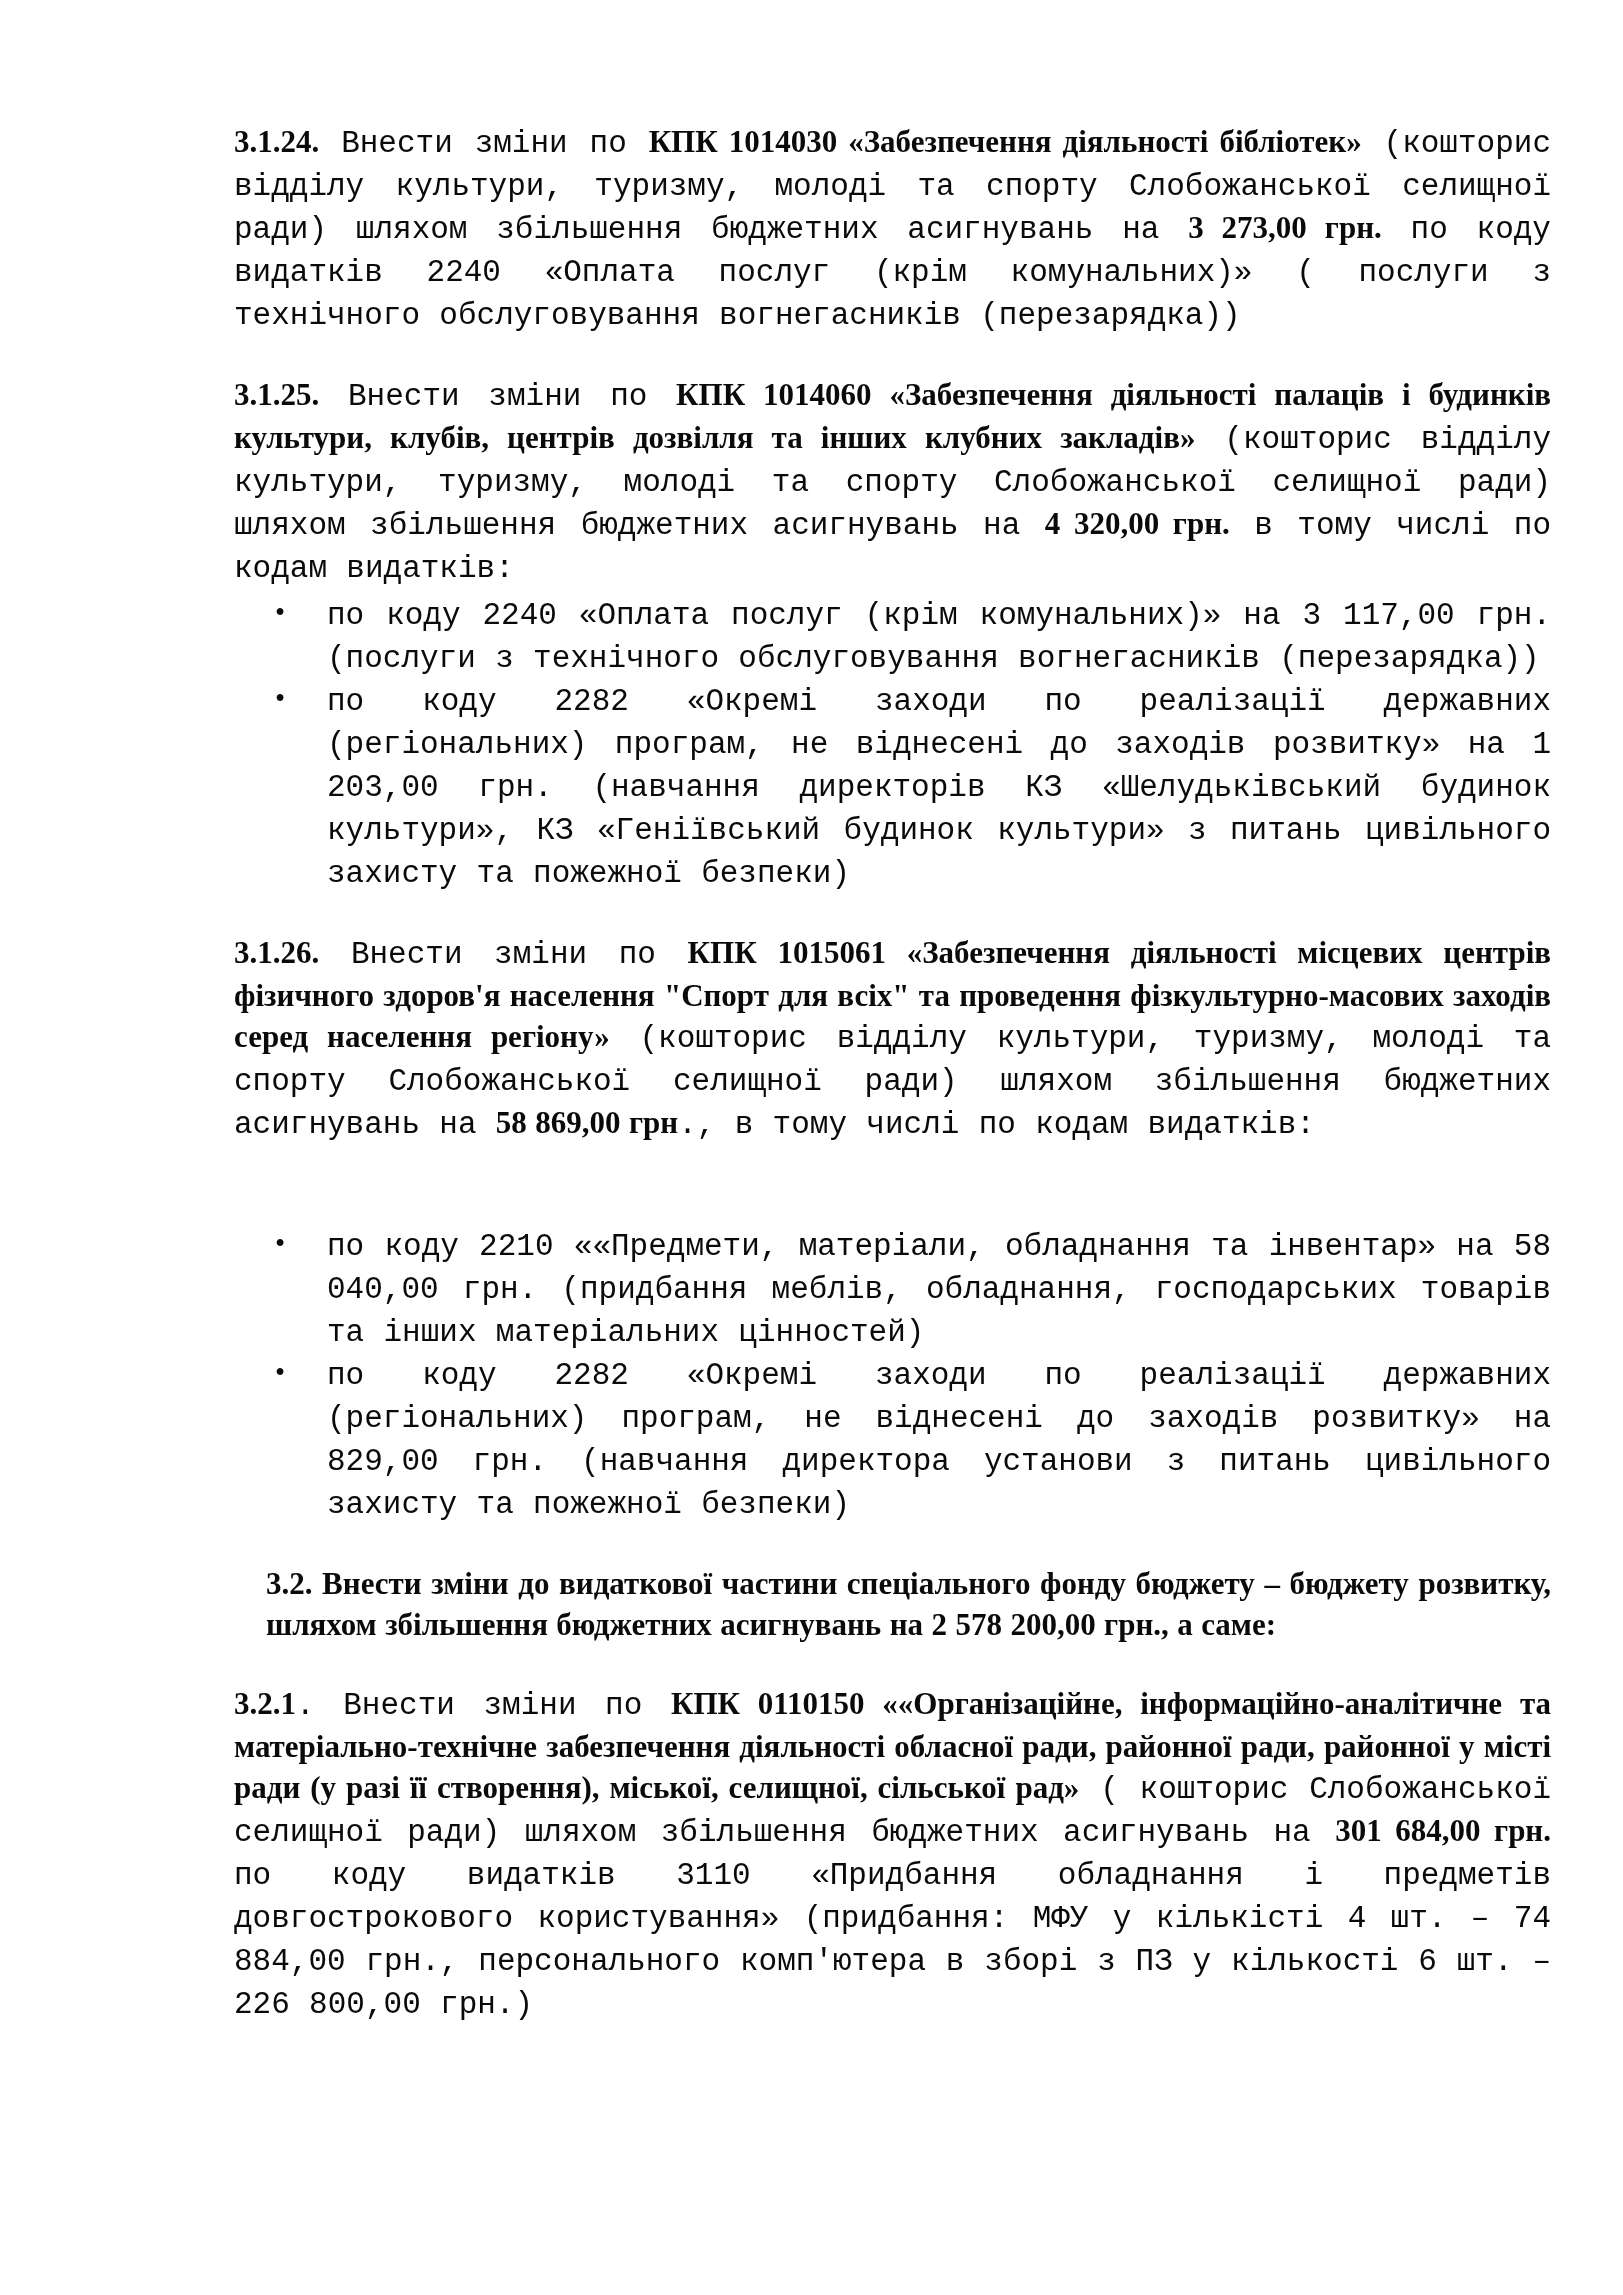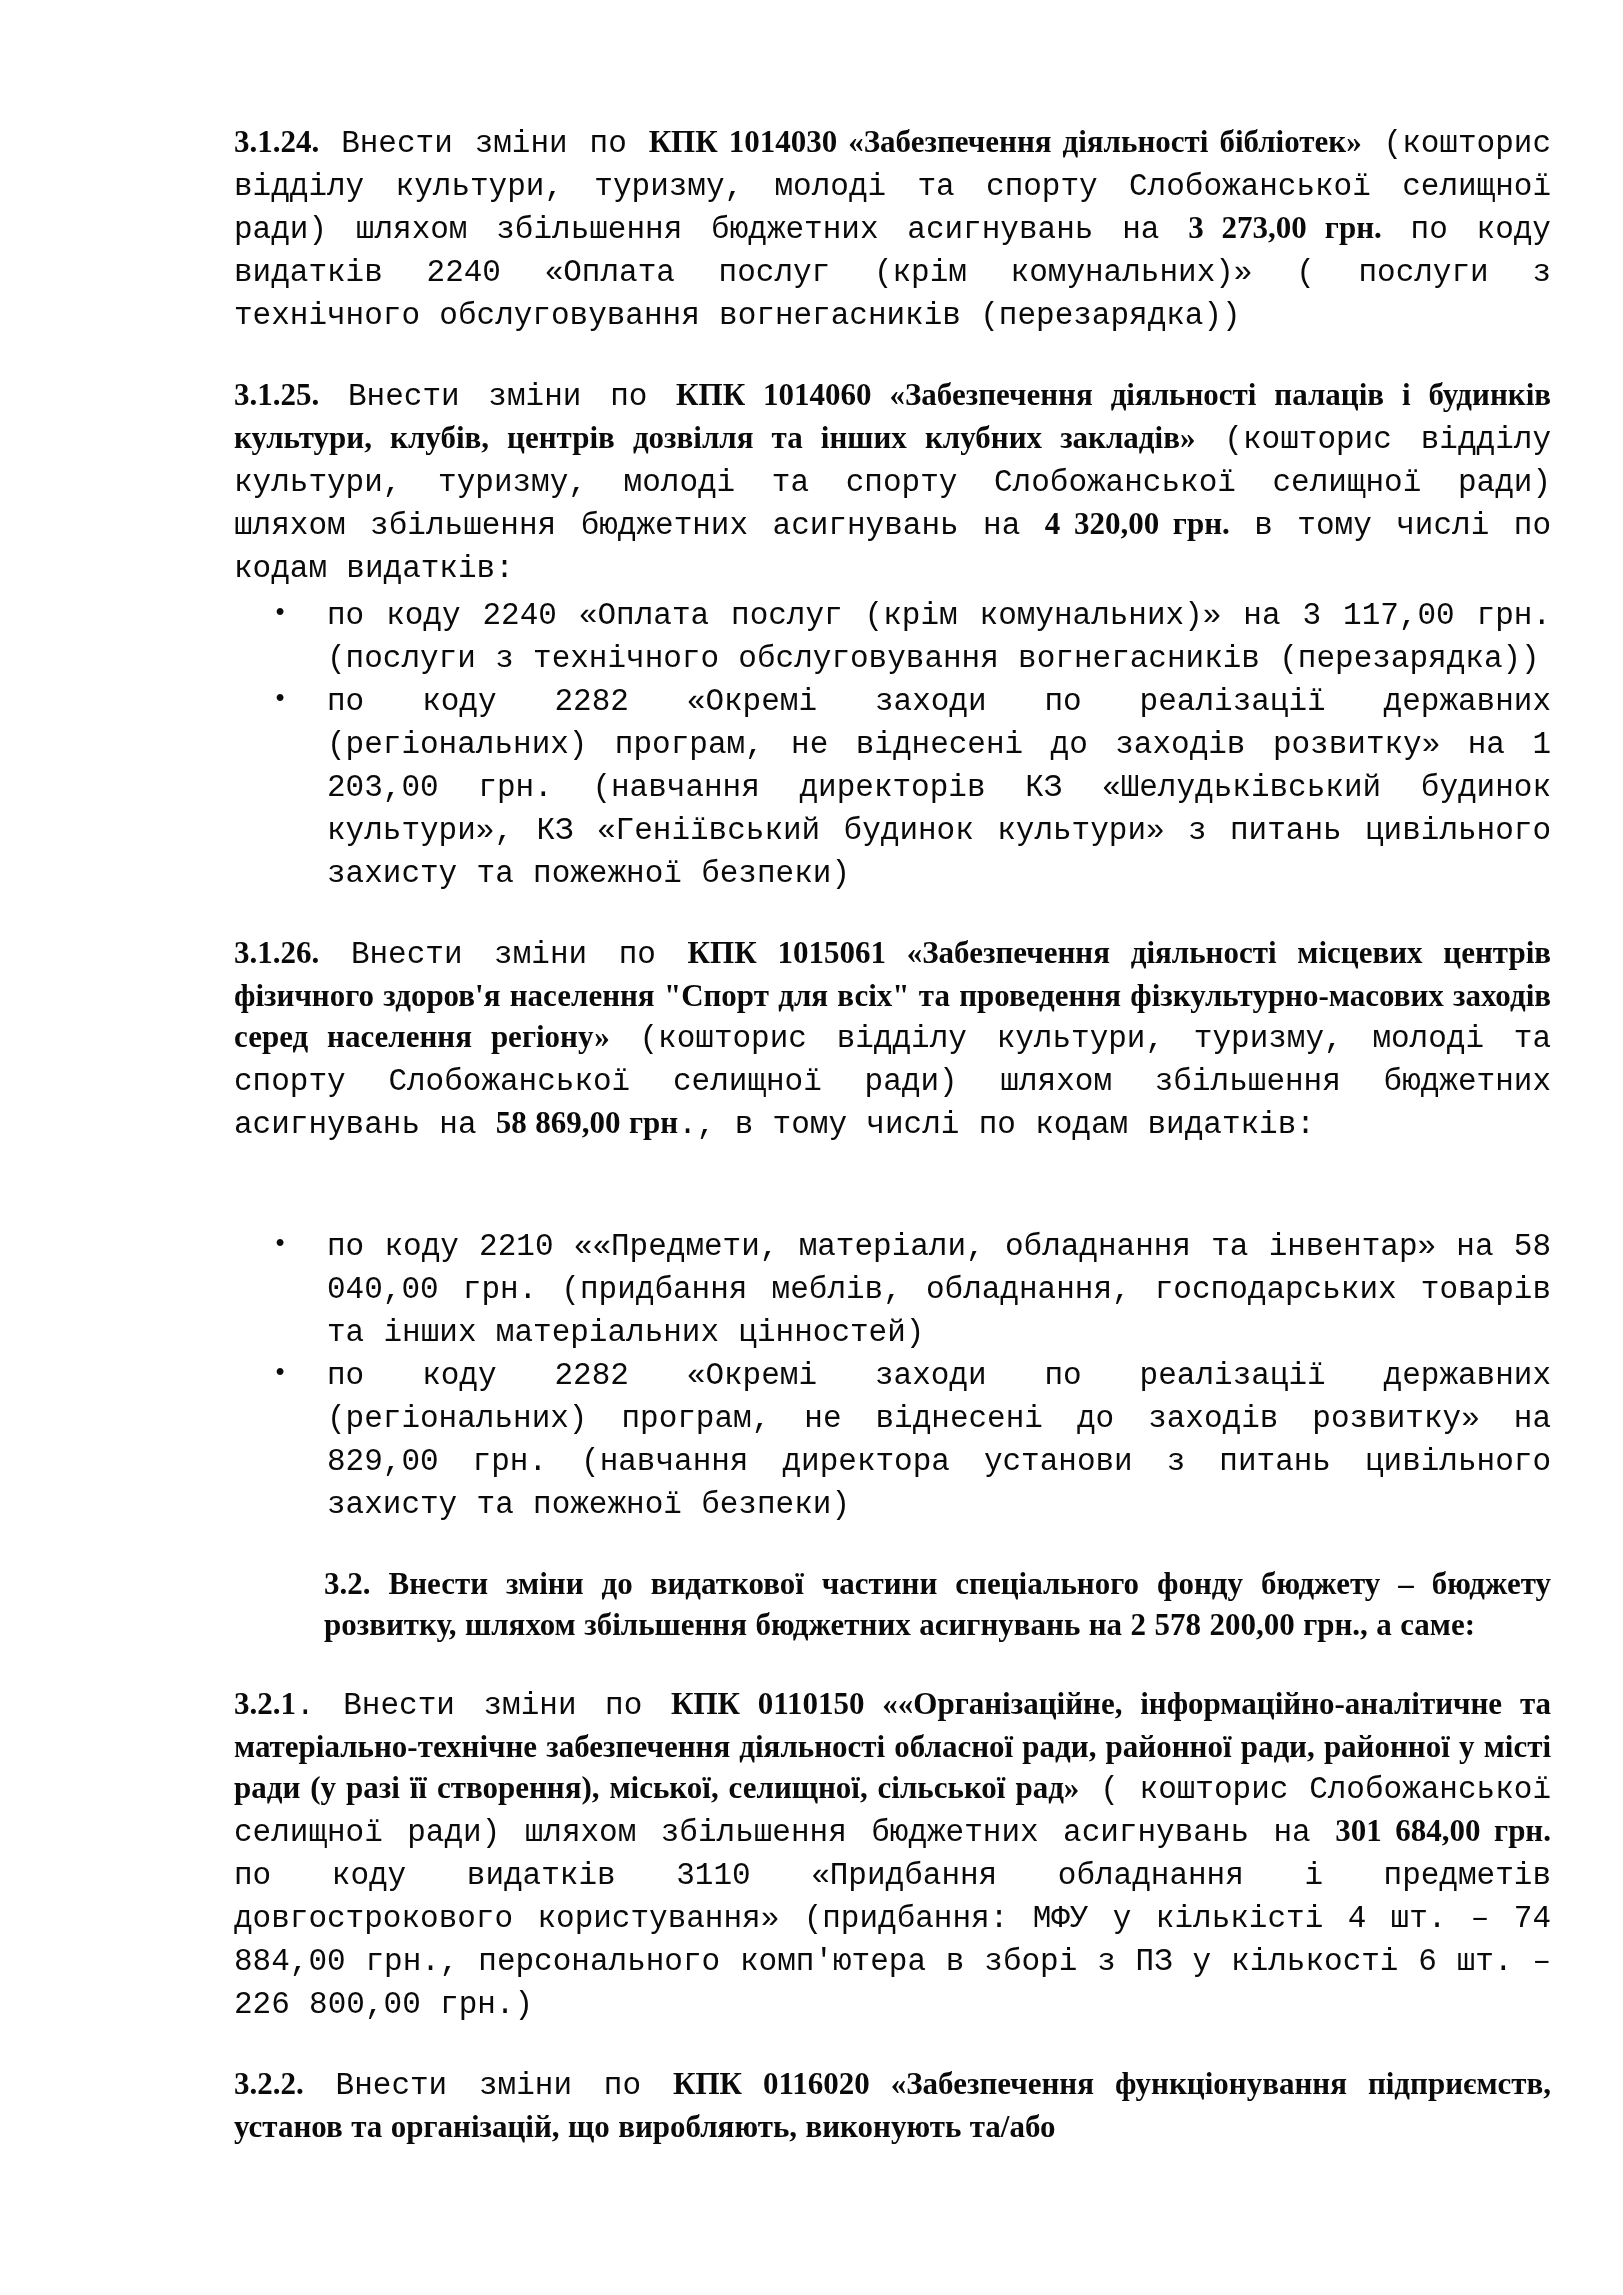--- a/index.html
+++ b/index.html
@@ -25,21 +25,21 @@
     margin: 0 0 38px 0;
     text-align: justify;
     font-size: 31px;
     line-height: 41px;
     word-spacing: 0.7px;
   }
   .para.no-gap {
     margin-bottom: 4px;
   }
   .para.indented {
-    margin-left: 90px;
+    margin-left: 32px;
     font-weight: bold;
   }
   .b { font-weight: bold; }
   .n { font-weight: normal; font-family: Liberation Mono, monospace; }
   .blist {
     list-style: none;
     margin: 0 0 38px 0;
     padding: 0;
   }
   .blist.gap-top {
@@ -71,16 +71,15 @@
         <li><span class="bullet">•</span><span><span class="n">по коду 2240 «Оплата послуг (крім комунальних)» на 3 117,00 грн. (послуги з технічного обслуговування вогнегасників (перезарядка))</span></span></li>
         <li><span class="bullet">•</span><span><span class="n">по коду 2282 «Окремі заходи по реалізації державних (регіональних) програм, не віднесені до заходів розвитку» на 1 203,00 грн. (навчання директорів КЗ «Шелудьківський будинок культури», КЗ «Геніївський будинок культури» з питань цивільного захисту та пожежної безпеки)</span></span></li>
       </ul>
       <p class="para"><span class="b">3.1.26.</span><span class="n"> Внести зміни по </span><span class="b">КПК 1015061 «Забезпечення діяльності місцевих центрів фізичного здоров'я населення "Спорт для всіх" та проведення фізкультурно-масових заходів серед населення регіону»</span><span class="n"> (кошторис відділу культури, туризму, молоді та спорту Слобожанської селищної ради) шляхом збільшення бюджетних асигнувань на </span><span class="b">58 869,00 грн</span><span class="n">., в тому числі по кодам видатків:</span></p>
       <ul class="blist gap-top">
         <li><span class="bullet">•</span><span><span class="n">по коду 2210 ««Предмети, матеріали, обладнання та інвентар» на 58 040,00 грн. (придбання меблів, обладнання, господарських товарів та інших матеріальних цінностей)</span></span></li>
         <li><span class="bullet">•</span><span><span class="n">по коду 2282 «Окремі заходи по реалізації державних (регіональних) програм, не віднесені до заходів розвитку» на 829,00 грн. (навчання директора установи з питань цивільного захисту та пожежної безпеки)</span></span></li>
       </ul>
       <p class="para indented"><span class="b">3.2. Внести зміни до видаткової частини спеціального фонду бюджету – бюджету розвитку, шляхом збільшення бюджетних асигнувань на 2 578 200,00 грн., а саме:</span></p>
       <p class="para"><span class="b">3.2.1</span><span class="n">. Внести зміни по </span><span class="b">КПК 0110150 ««Організаційне, інформаційно-аналітичне та матеріально-технічне забезпечення діяльності обласної ради, районної ради, районної у місті ради (у разі її створення), міської, селищної, сільської рад»</span><span class="n"> ( кошторис Слобожанської селищної ради) шляхом збільшення бюджетних асигнувань на </span><span class="b">301 684,00 грн.</span><span class="n"> по  коду видатків 3110 «Придбання обладнання і предметів довгострокового користування» (придбання: МФУ у кількісті 4 шт. – 74 884,00 грн., персонального комп'ютера в зборі з ПЗ у кількості 6 шт. – 226 800,00 грн.)</span></p>
-      <p class="para"><span class="b">3.2.2.</span><span class="n"> Внести зміни по </span><span class="b">КПК 0116020 «Забезпечення функціонування підприємств, установ та організацій, що виробляють, виконують та/або</span></p>
     </div>
 </div>
 
 
 </body></html>

